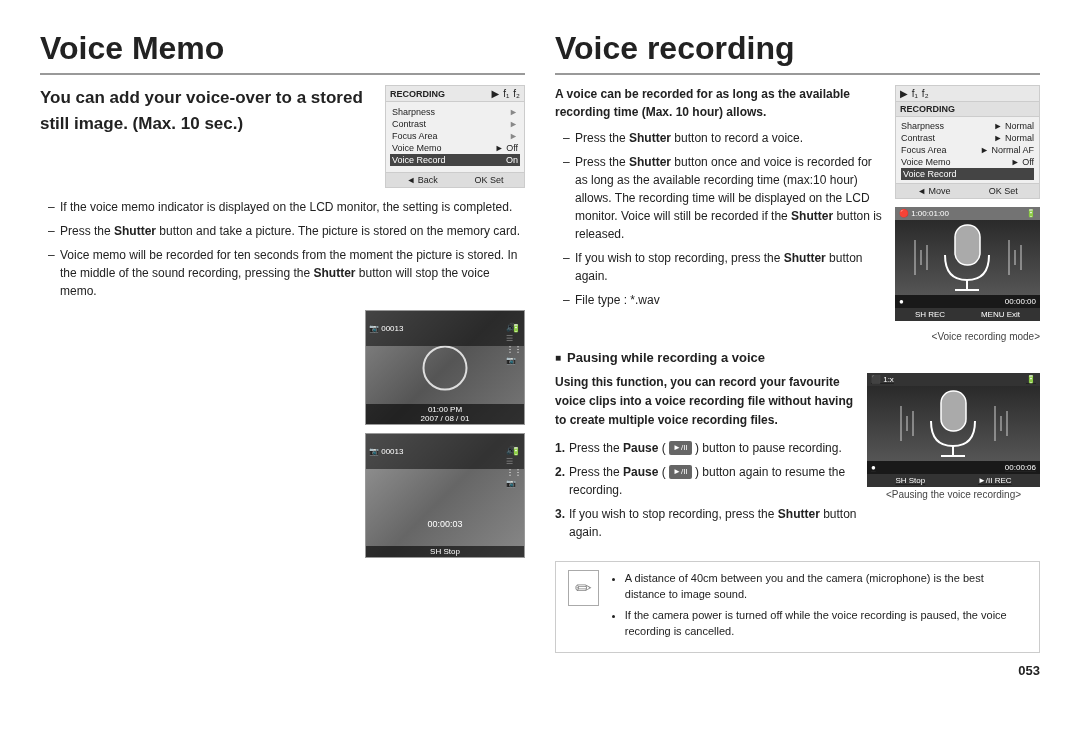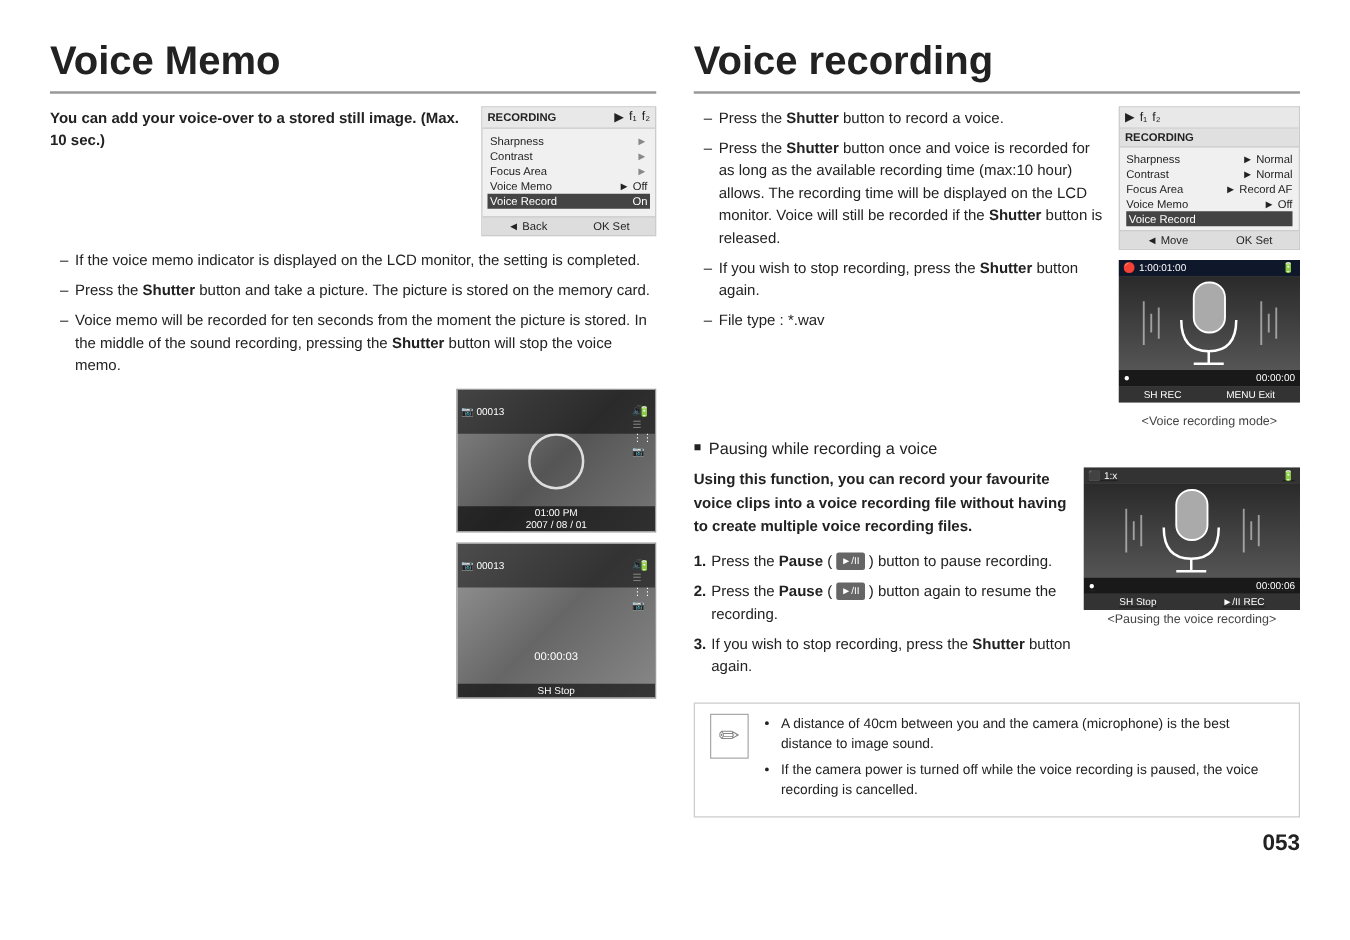--- a/index.html
+++ b/index.html
@@ -26,21 +26,21 @@
       min-width: 0;
     }
     h1 {
       font-size: 32px;
       font-weight: 900;
       margin-bottom: 10px;
       border-bottom: 2px solid #999;
       padding-bottom: 6px;
     }
     .intro-text {
-      font-size: 12px;
+      font-size: 17px;
       font-weight: bold;
       margin-bottom: 12px;
       line-height: 1.5;
     }
     .content-with-image {
       display: flex;
       gap: 12px;
       margin-bottom: 10px;
     }
     .camera-screen {
@@ -144,21 +144,21 @@
       line-height: 1.5;
       font-size: 12px;
     }
     .bullet-list li::before {
       content: '–';
       position: absolute;
       left: 0;
     }
     .section-title {
       font-size: 13px;
-      font-weight: normal;
+      font-weight: bold;
       margin-bottom: 8px;
       margin-top: 4px;
       display: flex;
       align-items: center;
       gap: 6px;
     }
     .section-title::before {
       content: '■';
       font-size: 10px;
     }
@@ -204,21 +204,21 @@
     .note-bullets {
       list-style: disc;
       padding-left: 16px;
     }
     .note-bullets li {
       margin-bottom: 4px;
     }
     .page-number {
       text-align: right;
       font-weight: bold;
-      font-size: 18px;
+      font-size: 13px;
       margin-top: 10px;
     }
     .recording-screen {
       width: 145px;
       border: 1px solid #ccc;
       background: #f0f0f0;
       font-size: 9px;
     }
     .rec-header {
       background: #e8e8e8;
@@ -270,21 +270,21 @@
     }
     .rec-control-bar {
       background: #333;
       color: #fff;
       display: flex;
       justify-content: space-around;
       padding: 2px;
       font-size: 8px;
     }
     .caption-text {
-      text-align: center;
+      text-align: right;
       font-size: 10px;
       color: #444;
       margin-top: 2px;
     }
     .right-top {
       display: flex;
       gap: 10px;
       align-items: flex-start;
       margin-bottom: 8px;
     }
@@ -410,20 +410,21 @@
         </div>
       </div>
     </div>
   </div>
 
   <div class="right-column">
     <h1>Voice recording</h1>
 
     <div class="right-top">
       <div style="flex:1;">
+        <p style="font-weight:bold; font-size:12px; line-height:1.5; margin-bottom:8px;">A voice can be recorded for as long as the available recording time (Max. 10 hour) allows.</p>
         <ul class="bullet-list">
           <li>Press the <strong>Shutter</strong> button to record a voice.</li>
           <li>Press the <strong>Shutter</strong> button once and voice is recorded for as long as the available recording time (max:10 hour) allows. The recording time will be displayed on the LCD monitor. Voice will still be recorded if the <strong>Shutter</strong> button is released.</li>
           <li>If you wish to stop recording, press the <strong>Shutter</strong> button again.</li>
           <li>File type : *.wav</li>
         </ul>
       </div>
 
       <div class="photo-grid-right">
 
@@ -438,39 +439,39 @@
             <div class="rec-row">
                 <span>Sharpness</span>
                 <span>► Normal</span>
               </div>
             <div class="rec-row">
                 <span>Contrast</span>
                 <span>► Normal</span>
               </div>
             <div class="rec-row">
                 <span>Focus Area</span>
-                <span>► Record AF</span>
+                <span>► Normal AF</span>
               </div>
             <div class="rec-row">
                 <span>Voice Memo</span>
                 <span>► Off</span>
               </div>
             <div class="rec-row active" style="background:#444;color:#fff;padding:1px 2px;">
                 <span>Voice Record</span>
                 <span></span>
               </div>
           </div>
           <div class="rec-footer">
             <span>◄ Move</span>
             <span>OK Set</span>
           </div>
         </div>
 
         <div class="recording-photo" style="width:145px;">
-          <div style="background:#0f172a; padding:2px 4px; display:flex; justify-content:space-between; color:#fff; font-size:8px;text-align:right;">
+          <div style="background:#737373; padding:2px 4px; display:flex; justify-content:space-between; color:#fff; font-size:8px;text-align:right;">
             <span>🔴 1:00:01:00</span>
             <span>🔋</span>
           </div>
           <div class="waveform-area" style="height:75px; background:linear-gradient(to bottom, #2a2a2a, #555);">
             <svg viewBox="0 0 145 75" width="145" height="75">
 
               <rect x="60" y="5" width="25" height="40" rx="12" fill="#aaa" stroke="#fff" stroke-width="1.5"></rect>
               <path d="M 50 35 Q 50 60 72 60 Q 94 60 94 35" fill="none" stroke="#fff" stroke-width="2"></path>
               <line x1="72" y1="60" x2="72" y2="70" stroke="#fff" stroke-width="2"></line>
               <line x1="60" y1="70" x2="84" y2="70" stroke="#fff" stroke-width="2"></line>

